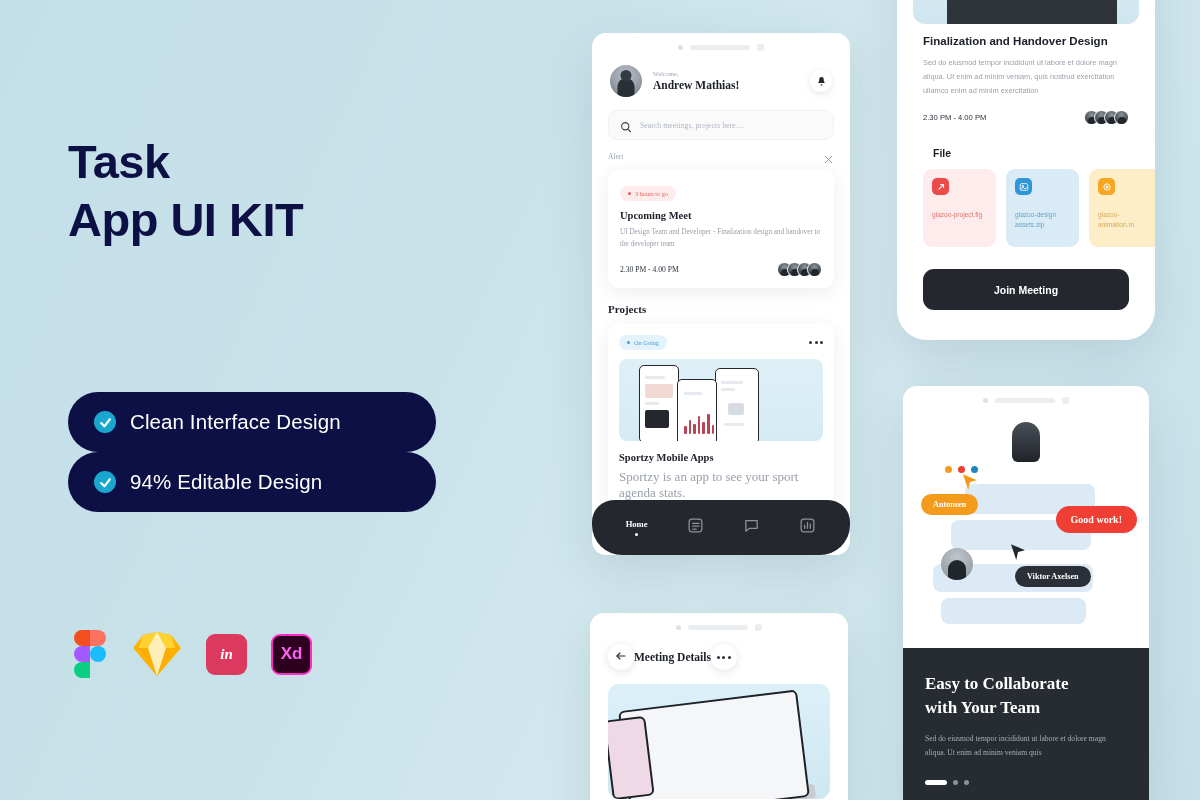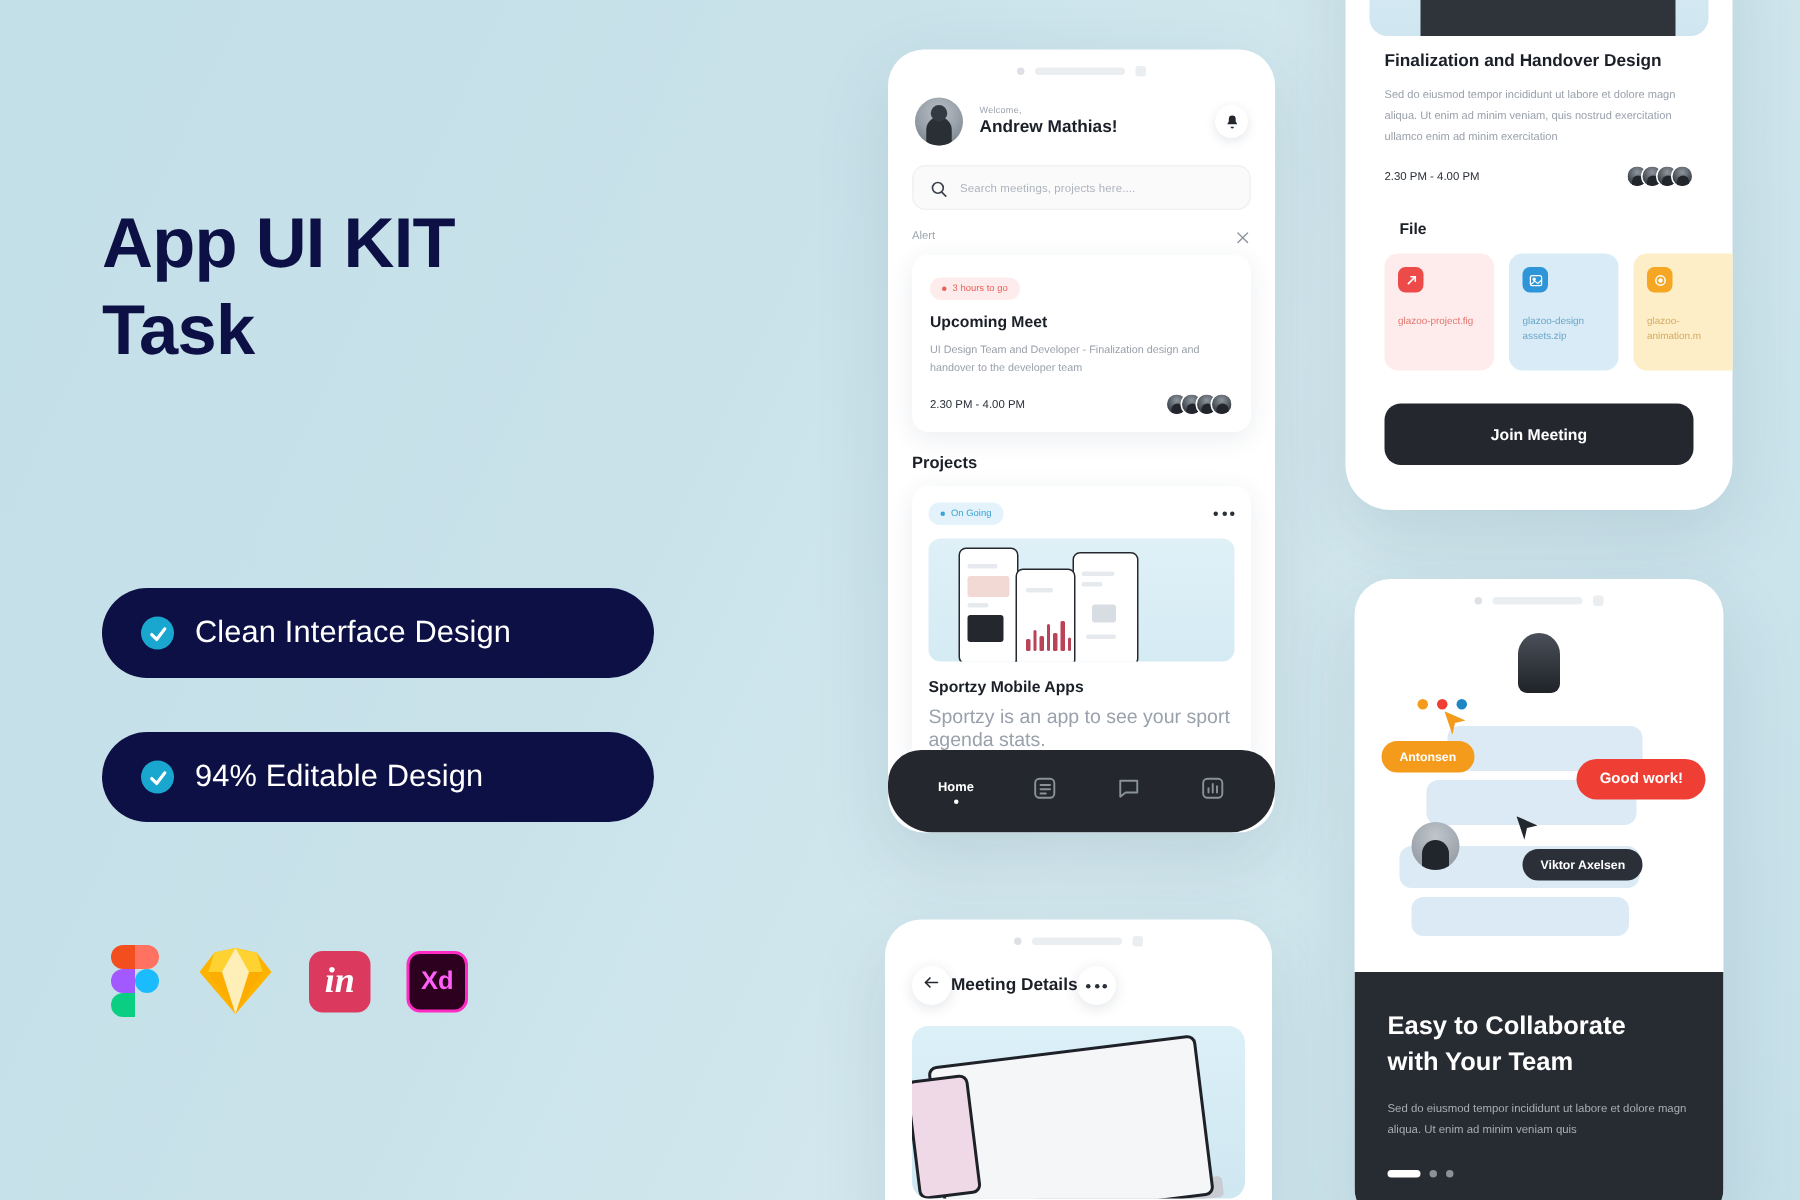--- a/index.html
+++ b/index.html
@@ -16,21 +16,21 @@
     position: absolute; left: 0; top: 133px;
     font-size: 47px; font-weight: 800; line-height: 1.24;
     color: #0d1045; letter-spacing: -0.5px;
   }
   .promo-title span { display: block; }
 
   .feature-list { position: absolute; left: 0; top: 392px; }
   .feature-pill {
     display: flex; align-items: center; gap: 14px;
     width: 368px; height: 60px; padding: 0 26px;
-    background: #0d1045; border-radius: 34px; margin-bottom: 36px;
+    background: #0d1045; border-radius: 34px; 
   }
   .feature-pill .check {
     width: 22px; height: 22px; border-radius: 50%;
     background: #1aa7cf; flex: 0 0 22px;
     display: flex; align-items: center; justify-content: center;
   }
   .feature-pill .check svg { width: 13px; height: 13px; }
   .feature-pill .label {
     color: #ffffff; font-size: 20.5px; font-weight: 400; letter-spacing: 0.1px;
   }
@@ -47,37 +47,38 @@
   .fg-e { width: 16px; height: 16px; left: 0;  top: 32px;background: #0acf83; border-radius: 8px 0 0 8px; }
 
   
   .ic-sketch { width: 50px; height: 46px; }
 
   
   .ic-invision {
     width: 41px; height: 41px; background: #dc395f; border-radius: 9px;
     display: flex; align-items: center; justify-content: center;
     color: #fff; font-family: "Liberation Serif", serif;
-    font-style: italic; font-weight: 700; font-size: 24px;
+    font-style: italic; font-weight: 700; font-size: 15px;
   }
 
   
   .ic-xd {
     width: 41px; height: 41px; border-radius: 9px;
     background: #2e001f;
     border: 2.5px solid #ff2bc2;
     display: flex; align-items: center; justify-content: center;
     color: #ff61f6; font-weight: 700; font-size: 17px;
   }
 
   
   .phone {
-    position: absolute; background: #ffffff; border-radius: 24px;
+    position: absolute; background: #ffffff; border-radius: 14px;
     box-shadow: 0 18px 50px rgba(35,70,95,0.13);
     overflow: hidden;
+    font-family: Liberation Serif, serif;
   }
   .statusbar {
     height: 22px; display: flex; align-items: center; justify-content: center;
     gap: 7px; opacity: .33; padding-top: 6px;
   }
   .sb-dot { width: 5px; height: 5px; border-radius: 50%; background: #98a2ae; }
   .sb-pill { width: 60px; height: 5px; border-radius: 3px; background: #c3cbd4; }
   .sb-sq { width: 7px; height: 7px; border-radius: 2px; background: #c3cbd4; }
 
   
@@ -284,22 +285,22 @@
     background: #efd9e6; border: 2px solid #1e2228; border-radius: 6px;
     transform: rotate(-7deg); z-index: 4;
   }
 </style>
 </head>
 <body>
 
 <section class="promo">
 
   <h1 class="promo-title">
+    <span>Task</span>
     <span>App UI KIT</span>
-    <span>Task</span>
   </h1>
 
   <div class="feature-list">
 
     <div class="feature-pill">
       <span class="check">
         <svg viewBox="0 0 24 24" fill="none" stroke="#ffffff" stroke-width="4" stroke-linecap="round" stroke-linejoin="round">
             <polyline points="4,13 10,19 20,6"></polyline>
           </svg>
       </span>

